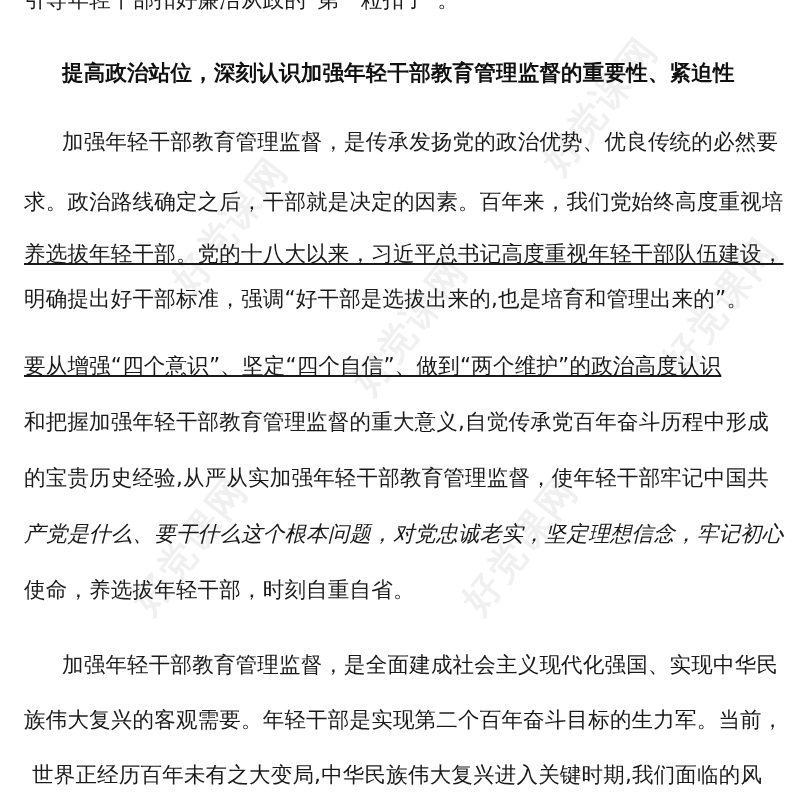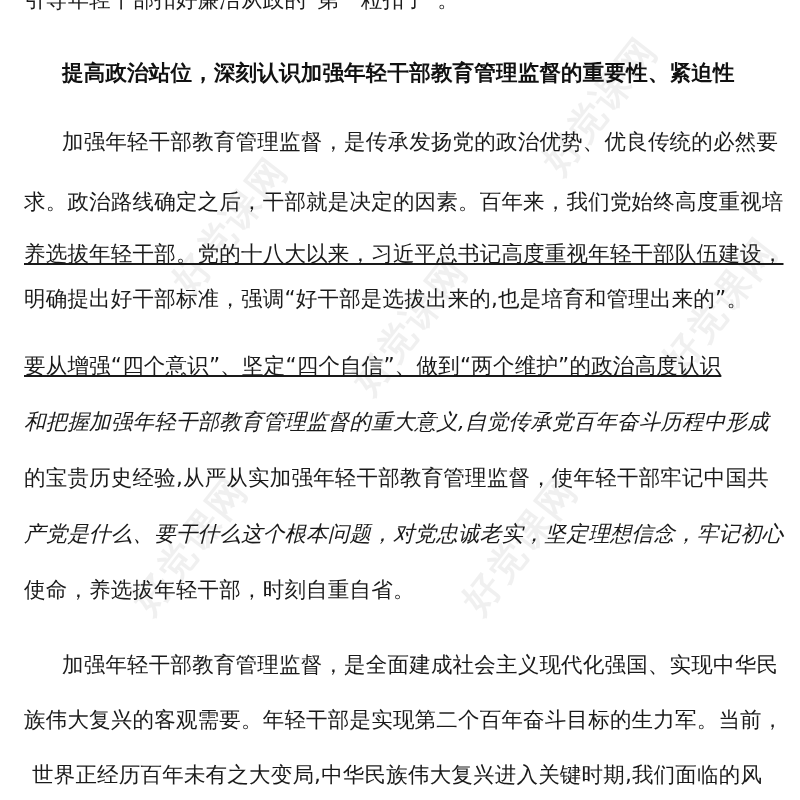--- a/index.html
+++ b/index.html
@@ -69,21 +69,21 @@
   <div class="line top-cut">引导年轻干部扣好廉洁从政的“第一粒扣子”。</div>
 
   <div class="line heading" style="top:59px;">提高政治站位，深刻认识加强年轻干部教育管理监督的重要性、紧迫性</div>
 
   <div>
     <div class="line indent" style="top:128px;">加强年轻干部教育管理监督，是传承发扬党的政治优势、优良传统的必然要</div>
     <div class="line" style="top:188px;">求。政治路线确定之后，干部就是决定的因素。百年来，我们党始终高度重视培</div>
     <div class="line" style="top:240px;text-decoration:underline;">养选拔年轻干部。党的十八大以来，习近平总书记高度重视年轻干部队伍建设，</div>
     <div class="line" style="top:285px;">明确提出好干部标准，强调“好干部是选拔出来的,也是培育和管理出来的”。</div>
     <div class="line" style="top:352px;text-decoration:underline;">要从增强“四个意识”、坚定“四个自信”、做到“两个维护”的政治高度认识</div>
-    <div class="line" style="top:408px;font-style:italic;">和把握加强年轻干部教育管理监督的重大意义,自觉传承党百年奋斗历程中形成</div>
+    <div class="line" style="top:408px;">和把握加强年轻干部教育管理监督的重大意义,自觉传承党百年奋斗历程中形成</div>
     <div class="line" style="top:464px;">的宝贵历史经验,从严从实加强年轻干部教育管理监督，使年轻干部牢记中国共</div>
     <div class="line" style="top:520px;font-style:italic;">产党是什么、要干什么这个根本问题，对党忠诚老实，坚定理想信念，牢记初心</div>
     <div class="line" style="top:576px;">使命，养选拔年轻干部，时刻自重自省。</div>
   </div>
 
   <div>
     <div class="line indent" style="top:651px;">加强年轻干部教育管理监督，是全面建成社会主义现代化强国、实现中华民</div>
     <div class="line" style="top:707px;font-family:Liberation Mono, monospace;">族伟大复兴的客观需要。年轻干部是实现第二个百年奋斗目标的生力军。当前，</div>
     <div class="line" style="top:761px;margin-left:8px;">世界正经历百年未有之大变局,中华民族伟大复兴进入关键时期,我们面临的风</div>
   </div>

